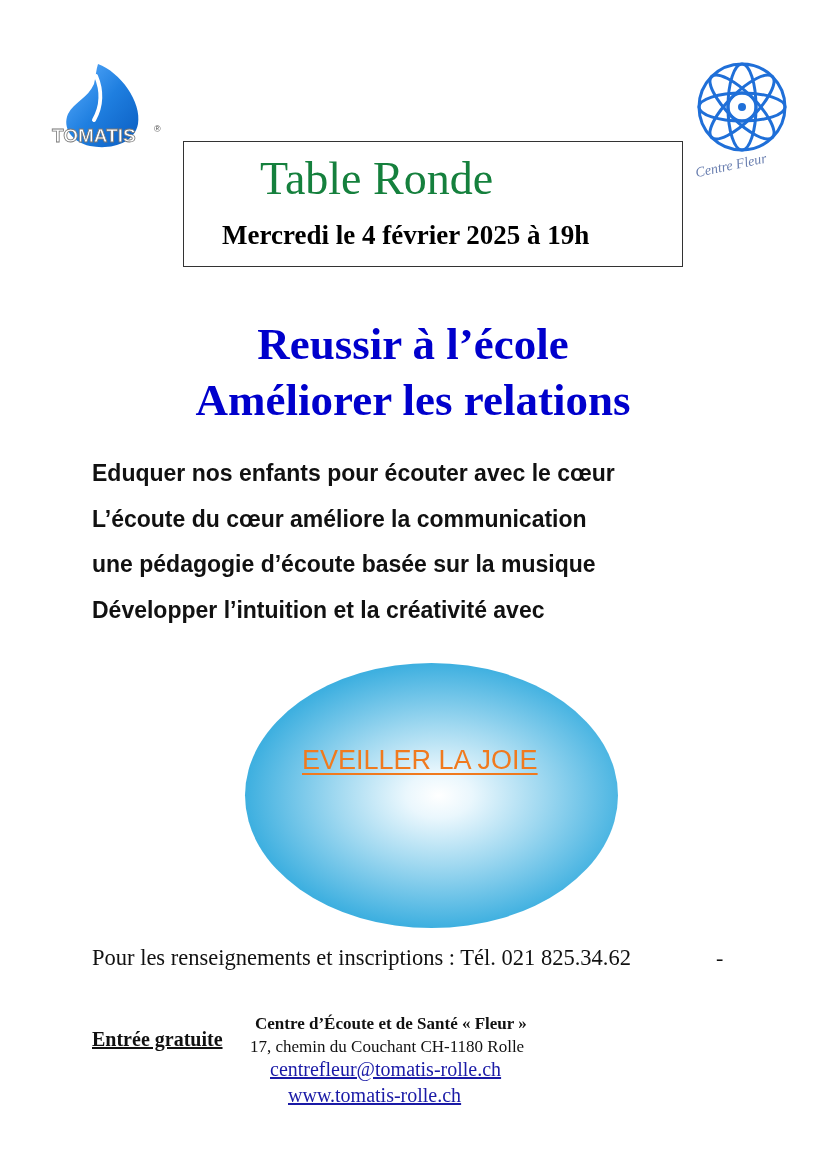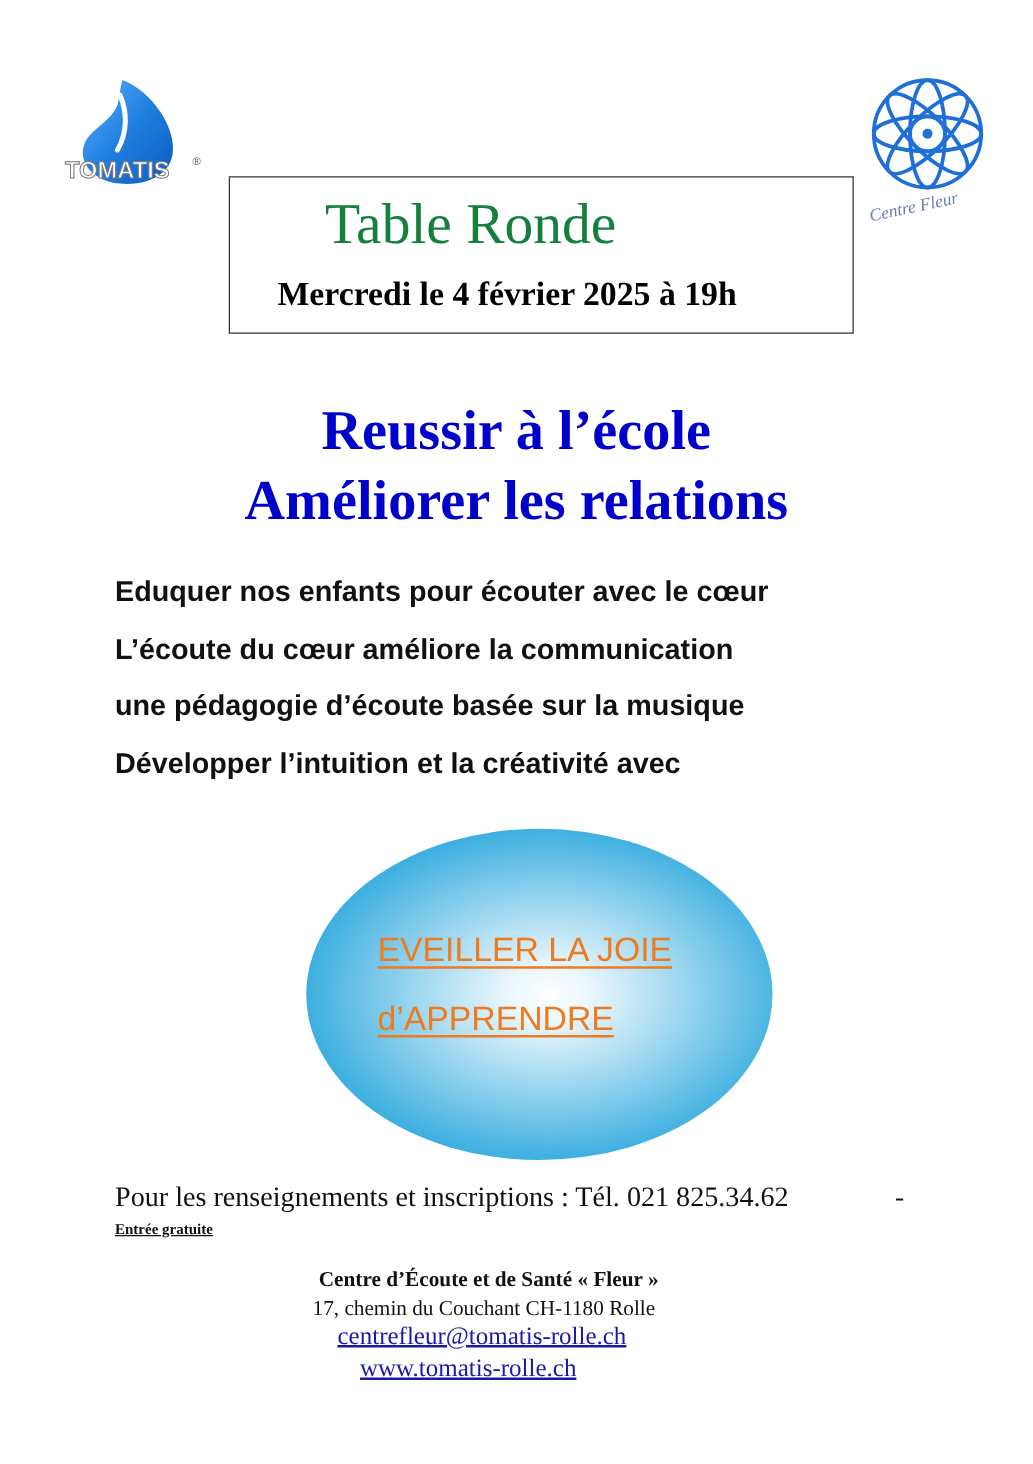--- a/index.html
+++ b/index.html
@@ -47,22 +47,22 @@
       font-size: 27px; color: #f07a1e; text-decoration: underline;
       text-decoration-thickness: 2px; text-underline-offset: 4px; white-space: nowrap;
     }
 
     .info {
       left: 92px; top: 945px;
       font-family: "Liberation Serif", serif; font-size: 22.5px; color: #111; white-space: nowrap;
     }
     .dash { left: 716px; top: 945px; font-family: "Liberation Serif", serif; font-size: 22px; color: #111; }
     .free {
-      left: 92px; top: 976px;
-      font-family: "Liberation Serif", serif; font-weight: bold; font-size: 12px;
+      left: 92px; top: 1028px;
+      font-family: "Liberation Serif", serif; font-weight: bold; font-size: 20px;
       color: #111; text-decoration: underline; white-space: nowrap;
     }
 
     .addr {
       font-family: "Liberation Serif", serif; color: #111; white-space: nowrap;
     }
     .centre-name { left: 255px; top: 1014px; font-weight: bold; font-size: 17px; }
     .street { left: 250px; top: 1037px; font-size: 17px; }
     .link {
       font-family: "Liberation Serif", serif; font-size: 20px; color: #1a1aa6;
@@ -115,21 +115,20 @@
 
 <div class="abs bullets">
   <div class="bullet-line">Eduquer nos enfants pour écouter avec le cœur</div>
   <div class="bullet-line">L’écoute du cœur améliore la communication</div>
   <div class="bullet-line">une pédagogie d’écoute basée sur la musique</div>
   <div class="bullet-line">Développer l’intuition et la créativité avec</div>
 </div>
 
 <div class="abs ellipse">
   <div class="ellipse-text" style="top:82px;">EVEILLER LA JOIE</div>
-  <div class="ellipse-text" style="top:137px;">d’APPRENDRE</div>
 </div>
 
 <div class="abs info">Pour les renseignements et inscriptions : Tél. 021 825.34.62</div>
 <div class="abs dash">-</div>
 <div class="abs free">Entrée gratuite</div>
 
 <div class="abs addr centre-name">Centre d’Écoute et de Santé « Fleur »</div>
 <div class="abs addr street">17, chemin du Couchant   CH-1180 Rolle</div>
 <a class="abs link email">centrefleur@tomatis-rolle.ch</a>
 <a class="abs link web">www.tomatis-rolle.ch</a>

